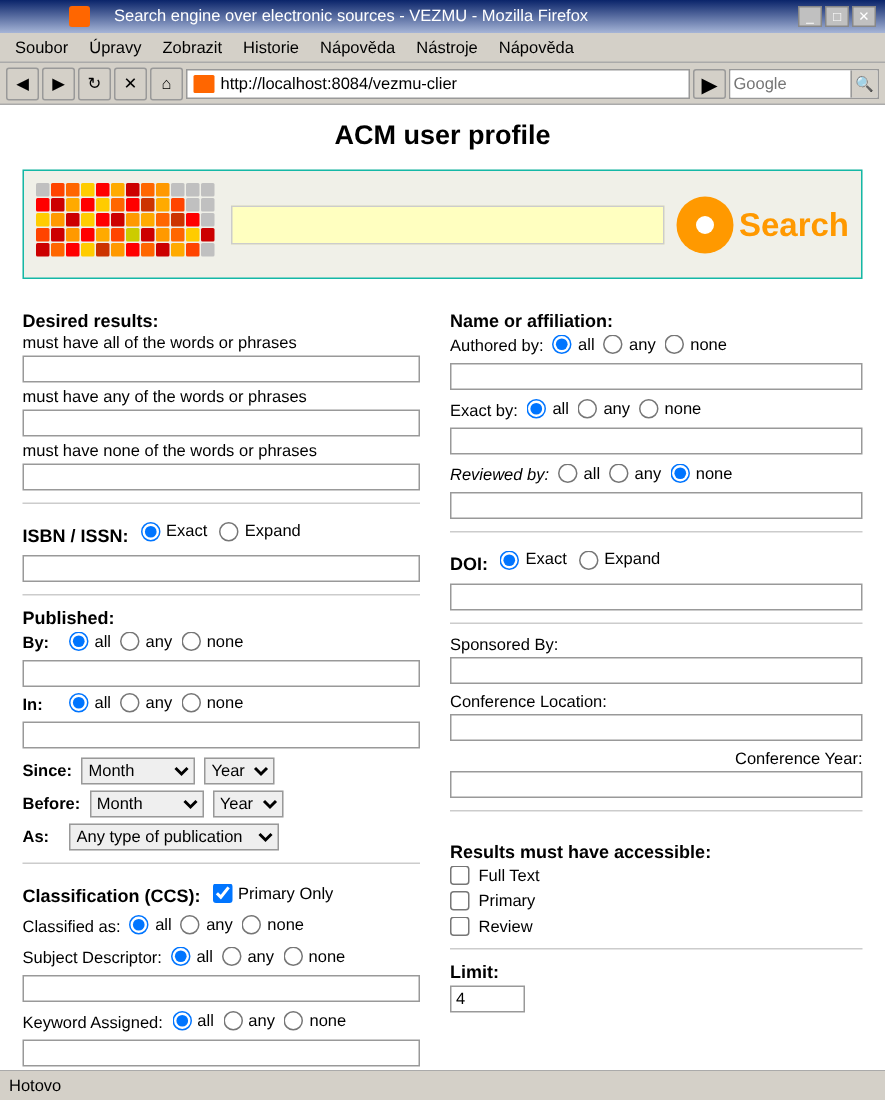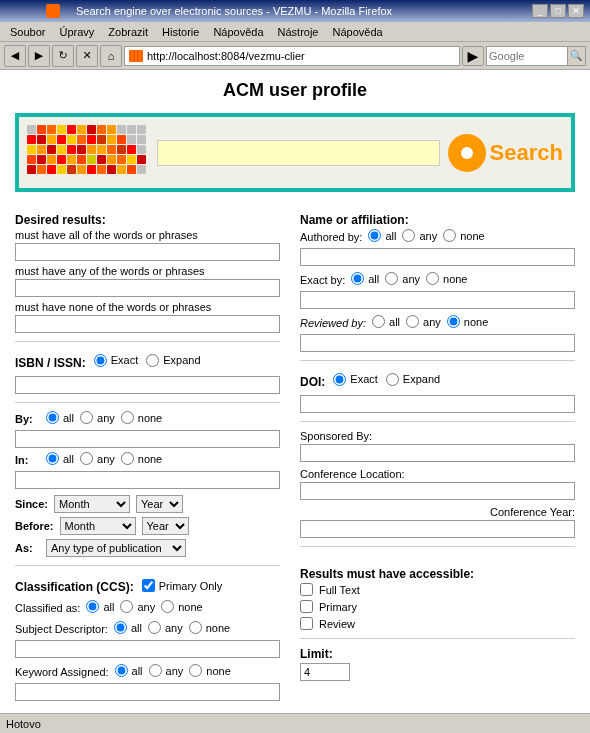--- a/index.html
+++ b/index.html
@@ -154,21 +154,21 @@
     }
 
     
     .search-header {
       display: flex;
       align-items: center;
       margin-bottom: 15px;
       gap: 10px;
       background: #f0f0e8;
       padding: 8px;
-      border: 4px solid #14b8a6;
+      border: 1px solid #14b8a6;
     }
     .logo-area {
       width: 120px;
       height: 55px;
       position: relative;
       overflow: hidden;
       flex-shrink: 0;
     }
     .logo-pixels {
       display: grid;
@@ -451,20 +451,21 @@
             <input type="radio" name="isbn_type" style="">
             <span>Expand</span>
           </label>
         </div>
         <input type="text" class="text-input" style="">
 
         <hr class="divider">
 
         
         <div class="published-section">
+          <div class="field-label">Published:</div>
 
           <div class="pub-row">
             <span class="pub-label">By:</span>
             <label class="radio-group">
               <input type="radio" name="pub_by" checked="" style="">
               <span>all</span>
             </label>
             <label class="radio-group">
               <input type="radio" name="pub_by" style="">
               <span>any</span>

